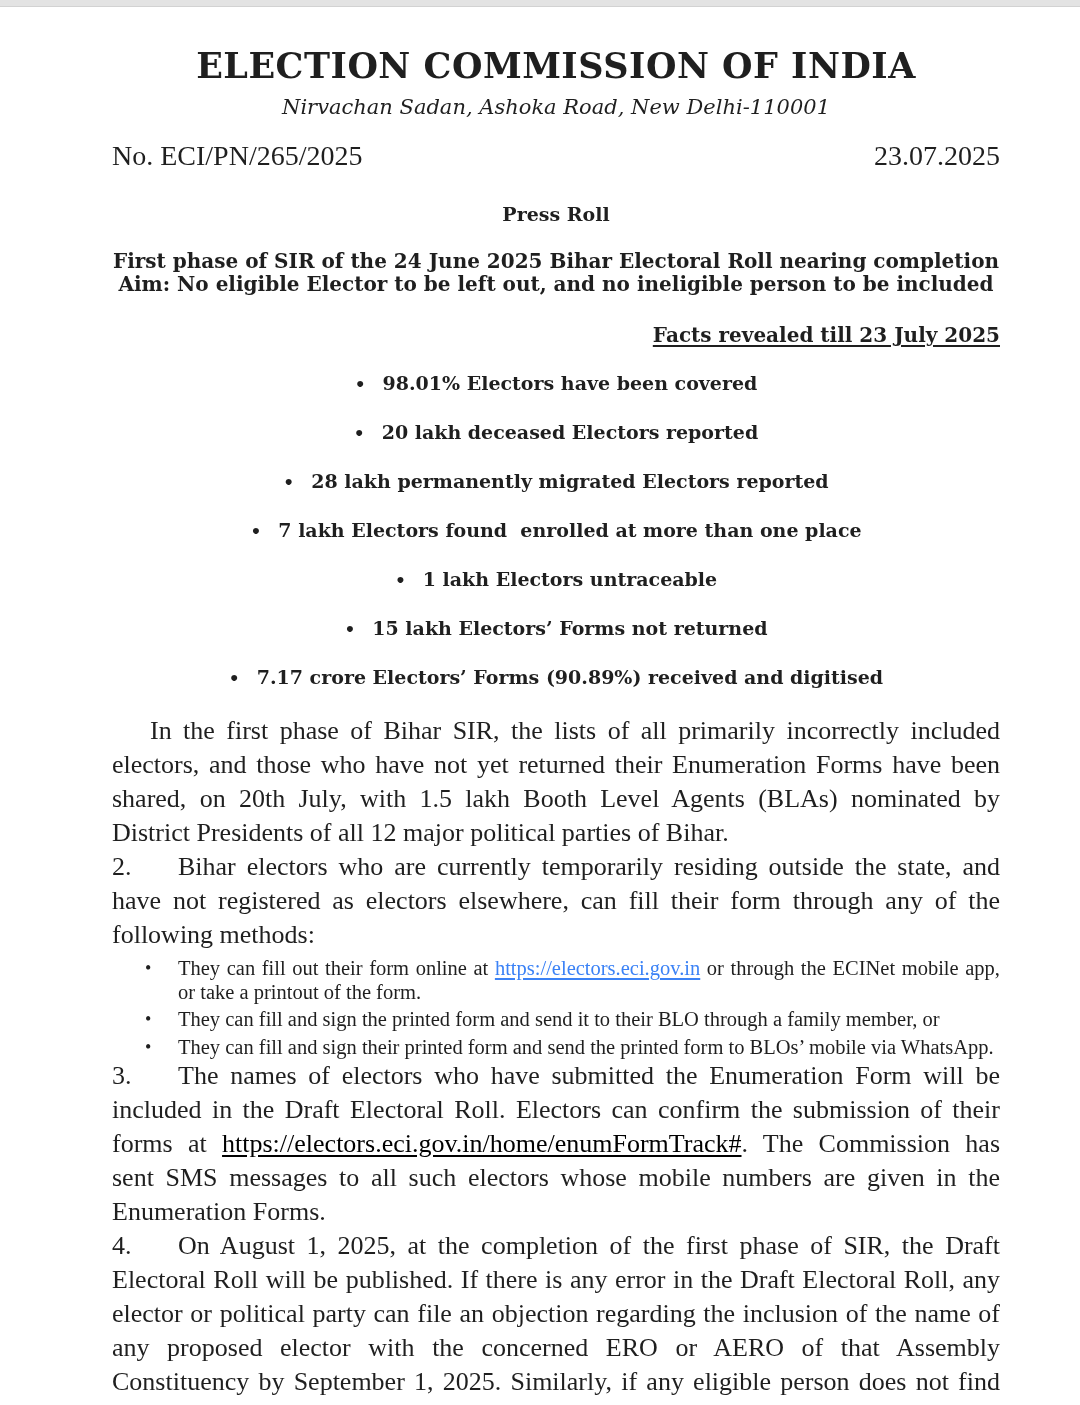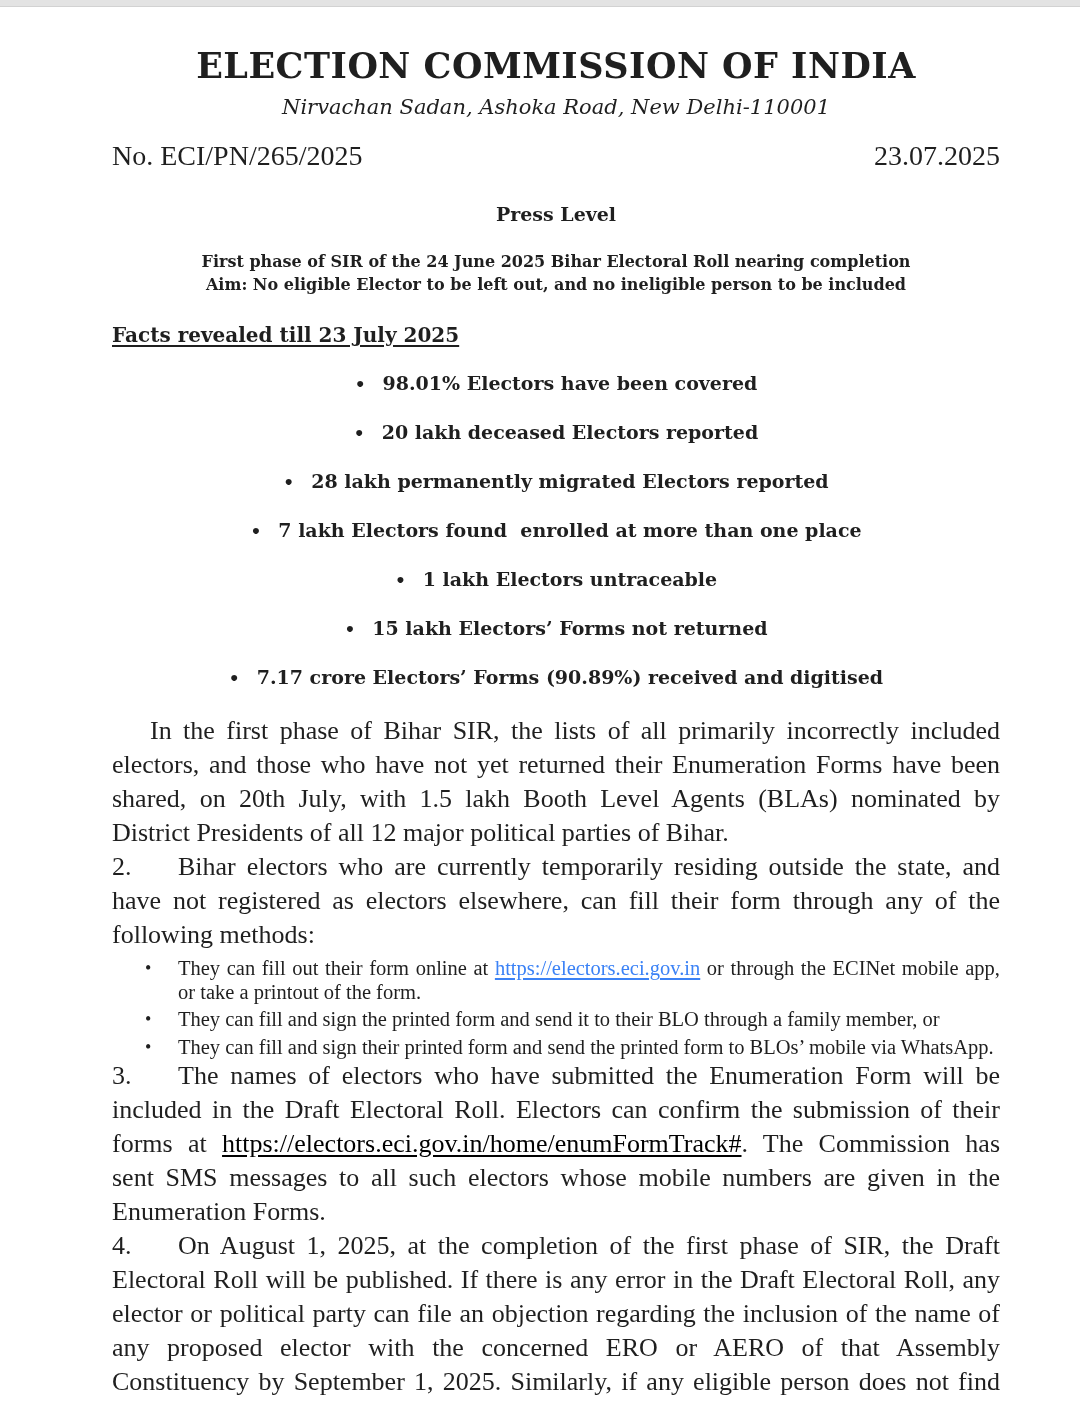--- a/index.html
+++ b/index.html
@@ -47,27 +47,27 @@
     font-family: "DejaVu Serif", serif;
     font-weight: bold;
     font-size: 19px;
     margin-top: 31px;
   }
   
   .subject {
     text-align: center;
     font-family: "DejaVu Serif", serif;
     font-weight: bold;
-    font-size: 16px;
+    font-size: 20px;
     line-height: 23px;
     margin-top: 25px;
   }
   
   .facts-title {
-    text-align: left;
+    text-align: right;
     font-family: "DejaVu Serif", serif;
     font-weight: bold;
     font-size: 20px;
     text-decoration: underline;
     text-underline-offset: 3px;
     margin-top: 27px;
   }
   .facts-list { margin-top: 7px; }
   .facts-item {
     text-align: center;
@@ -147,21 +147,21 @@
 <div class="doc">
 
   <div class="org-name">ELECTION COMMISSION OF INDIA</div>
   <div class="address">Nirvachan Sadan, Ashoka Road, New Delhi-110001</div>
 
   <div class="ref-row">
     <span>No. ECI/PN/265/2025</span>
     <span>23.07.2025</span>
   </div>
 
-  <div class="press-note">Press Level</div>
+  <div class="press-note">Press Roll</div>
 
   <div class="subject">
     <div>First phase of SIR of the 24 June 2025 Bihar Electoral Roll nearing completion</div>
     <div>Aim: No eligible Elector to be left out, and no ineligible person to be included</div>
   </div>
 
   <div class="facts-title">Facts revealed till 23 July 2025</div>
 
   <div class="facts-list">
     <div class="facts-item"><span class="bullet-dot">•</span><span>98.01% Electors have been covered</span></div>

